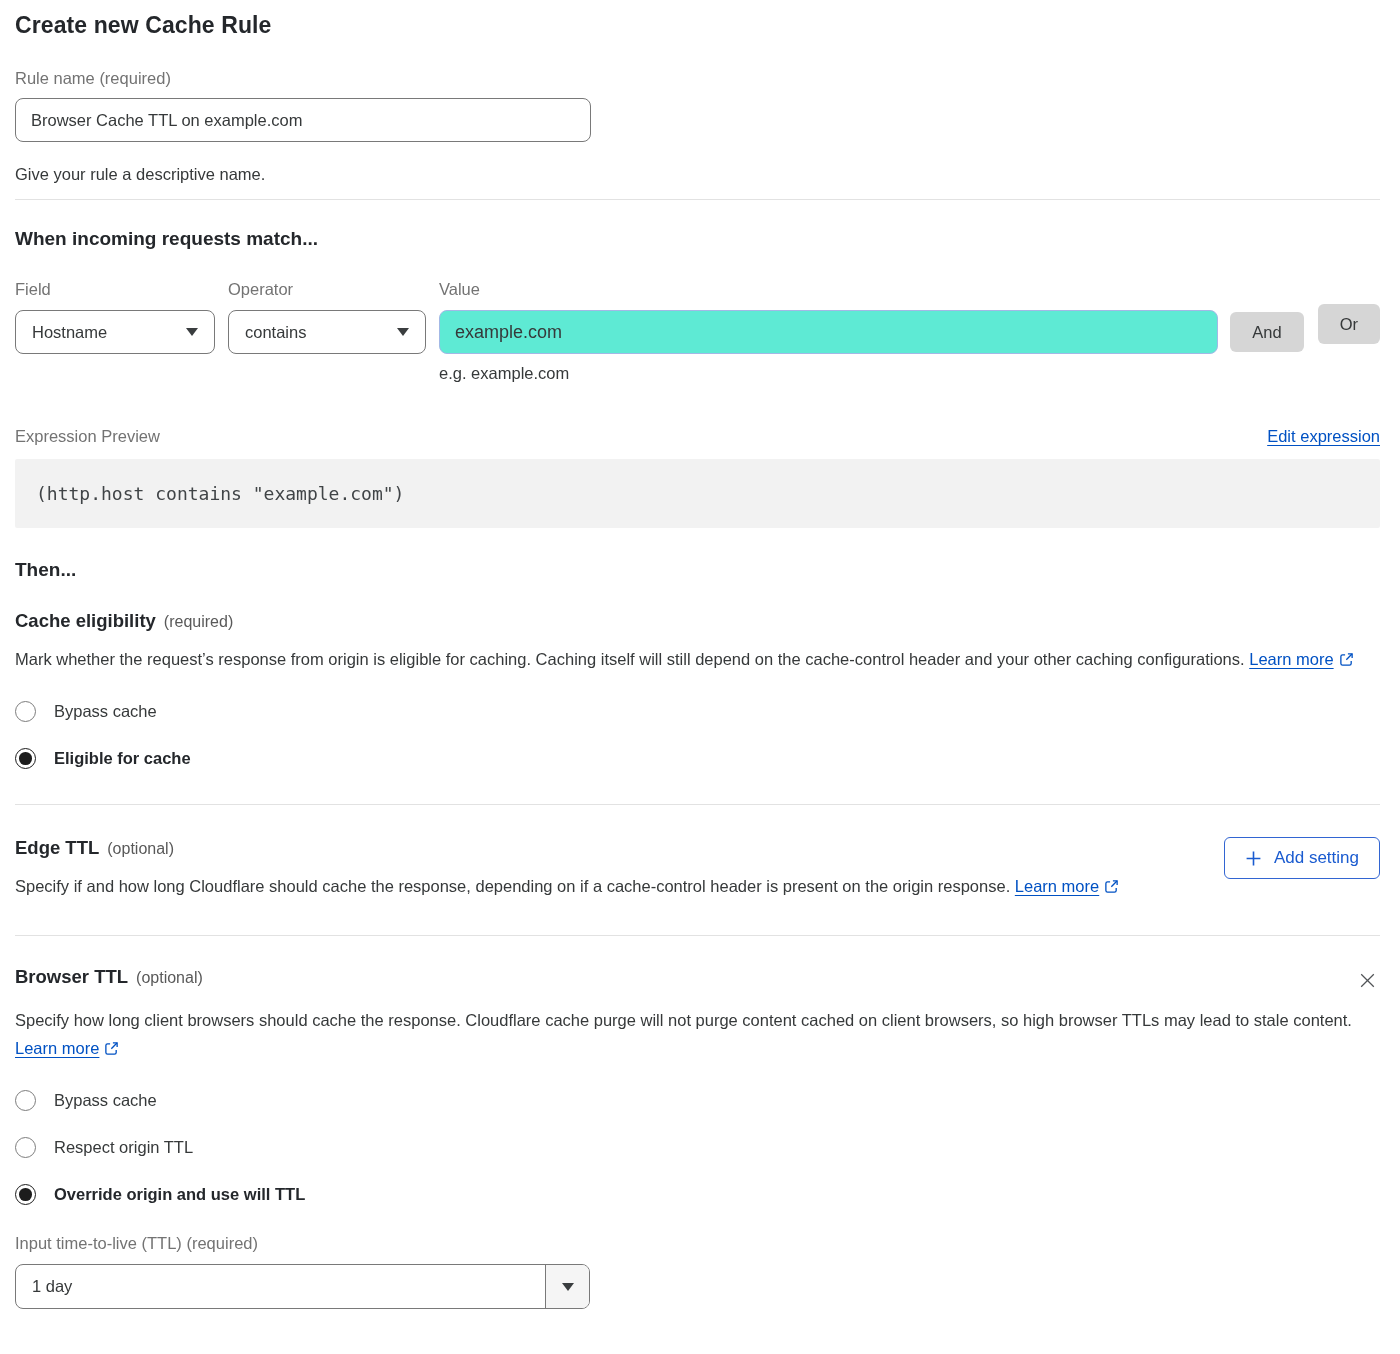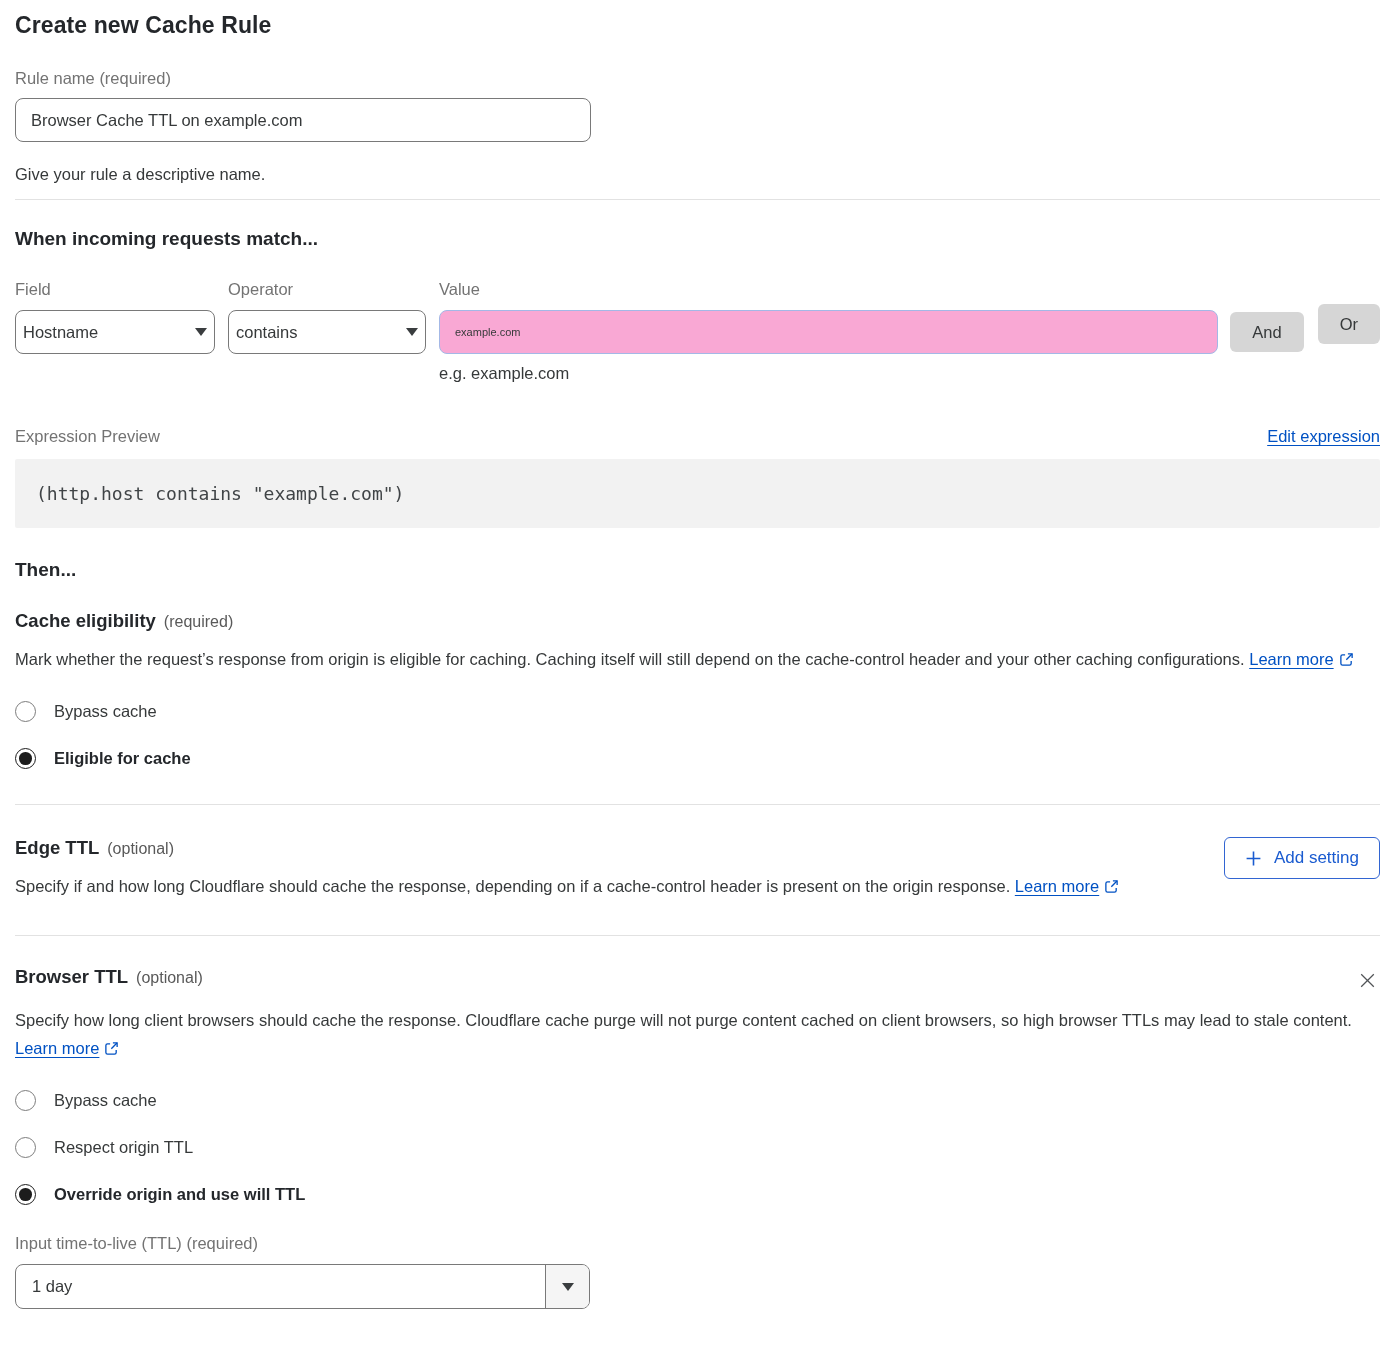--- a/index.html
+++ b/index.html
@@ -62,37 +62,37 @@
   .match-row { display: flex; align-items: flex-start; margin-top: 30px; }
   .match-col .field-label { margin-bottom: 11px; }
   .select-box {
     height: 44px;
     border: 1px solid #797979;
     border-radius: 8px;
     background: #fff;
     display: flex;
     align-items: center;
     justify-content: space-between;
-    padding: 0 7px;
+    padding: 0 16px;
     cursor: pointer;
   }
   .caret-down {
     width: 0; height: 0;
     border-left: 6.5px solid transparent;
     border-right: 6.5px solid transparent;
     border-top: 8px solid #3a3d3f;
   }
   .value-input {
     width: 100%;
     height: 44px;
     border: 1px solid #a3b8e6;
     border-radius: 8px;
-    background: #f9a8d4;
+    background: #5eead4;
     padding: 0 15px;
-    font-size: 11px;
+    font-size: 18px;
     font-family: "Liberation Sans", sans-serif;
     color: #36393a;
     outline: none;
   }
   .andor-btn {
     height: 40px;
     border: none;
     border-radius: 6px;
     background: #d6d6d6;
     color: #36393a;

